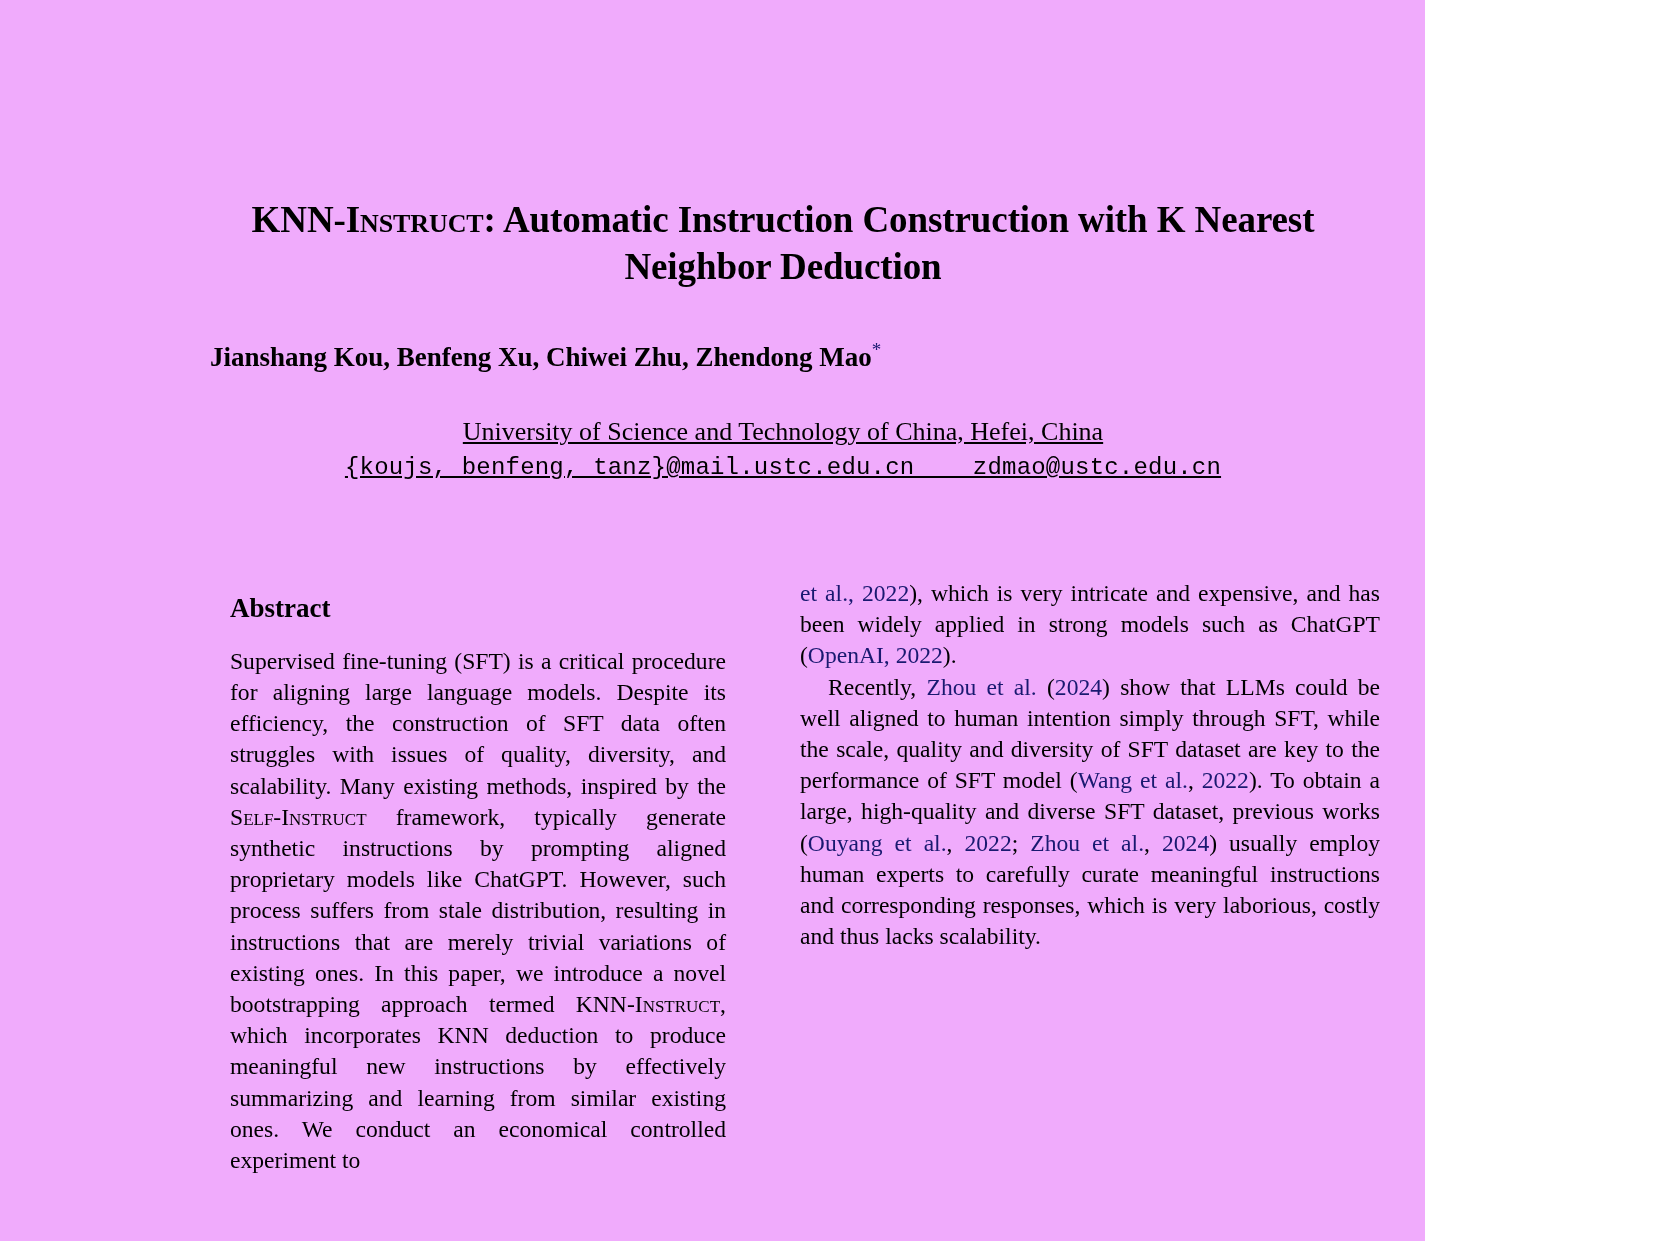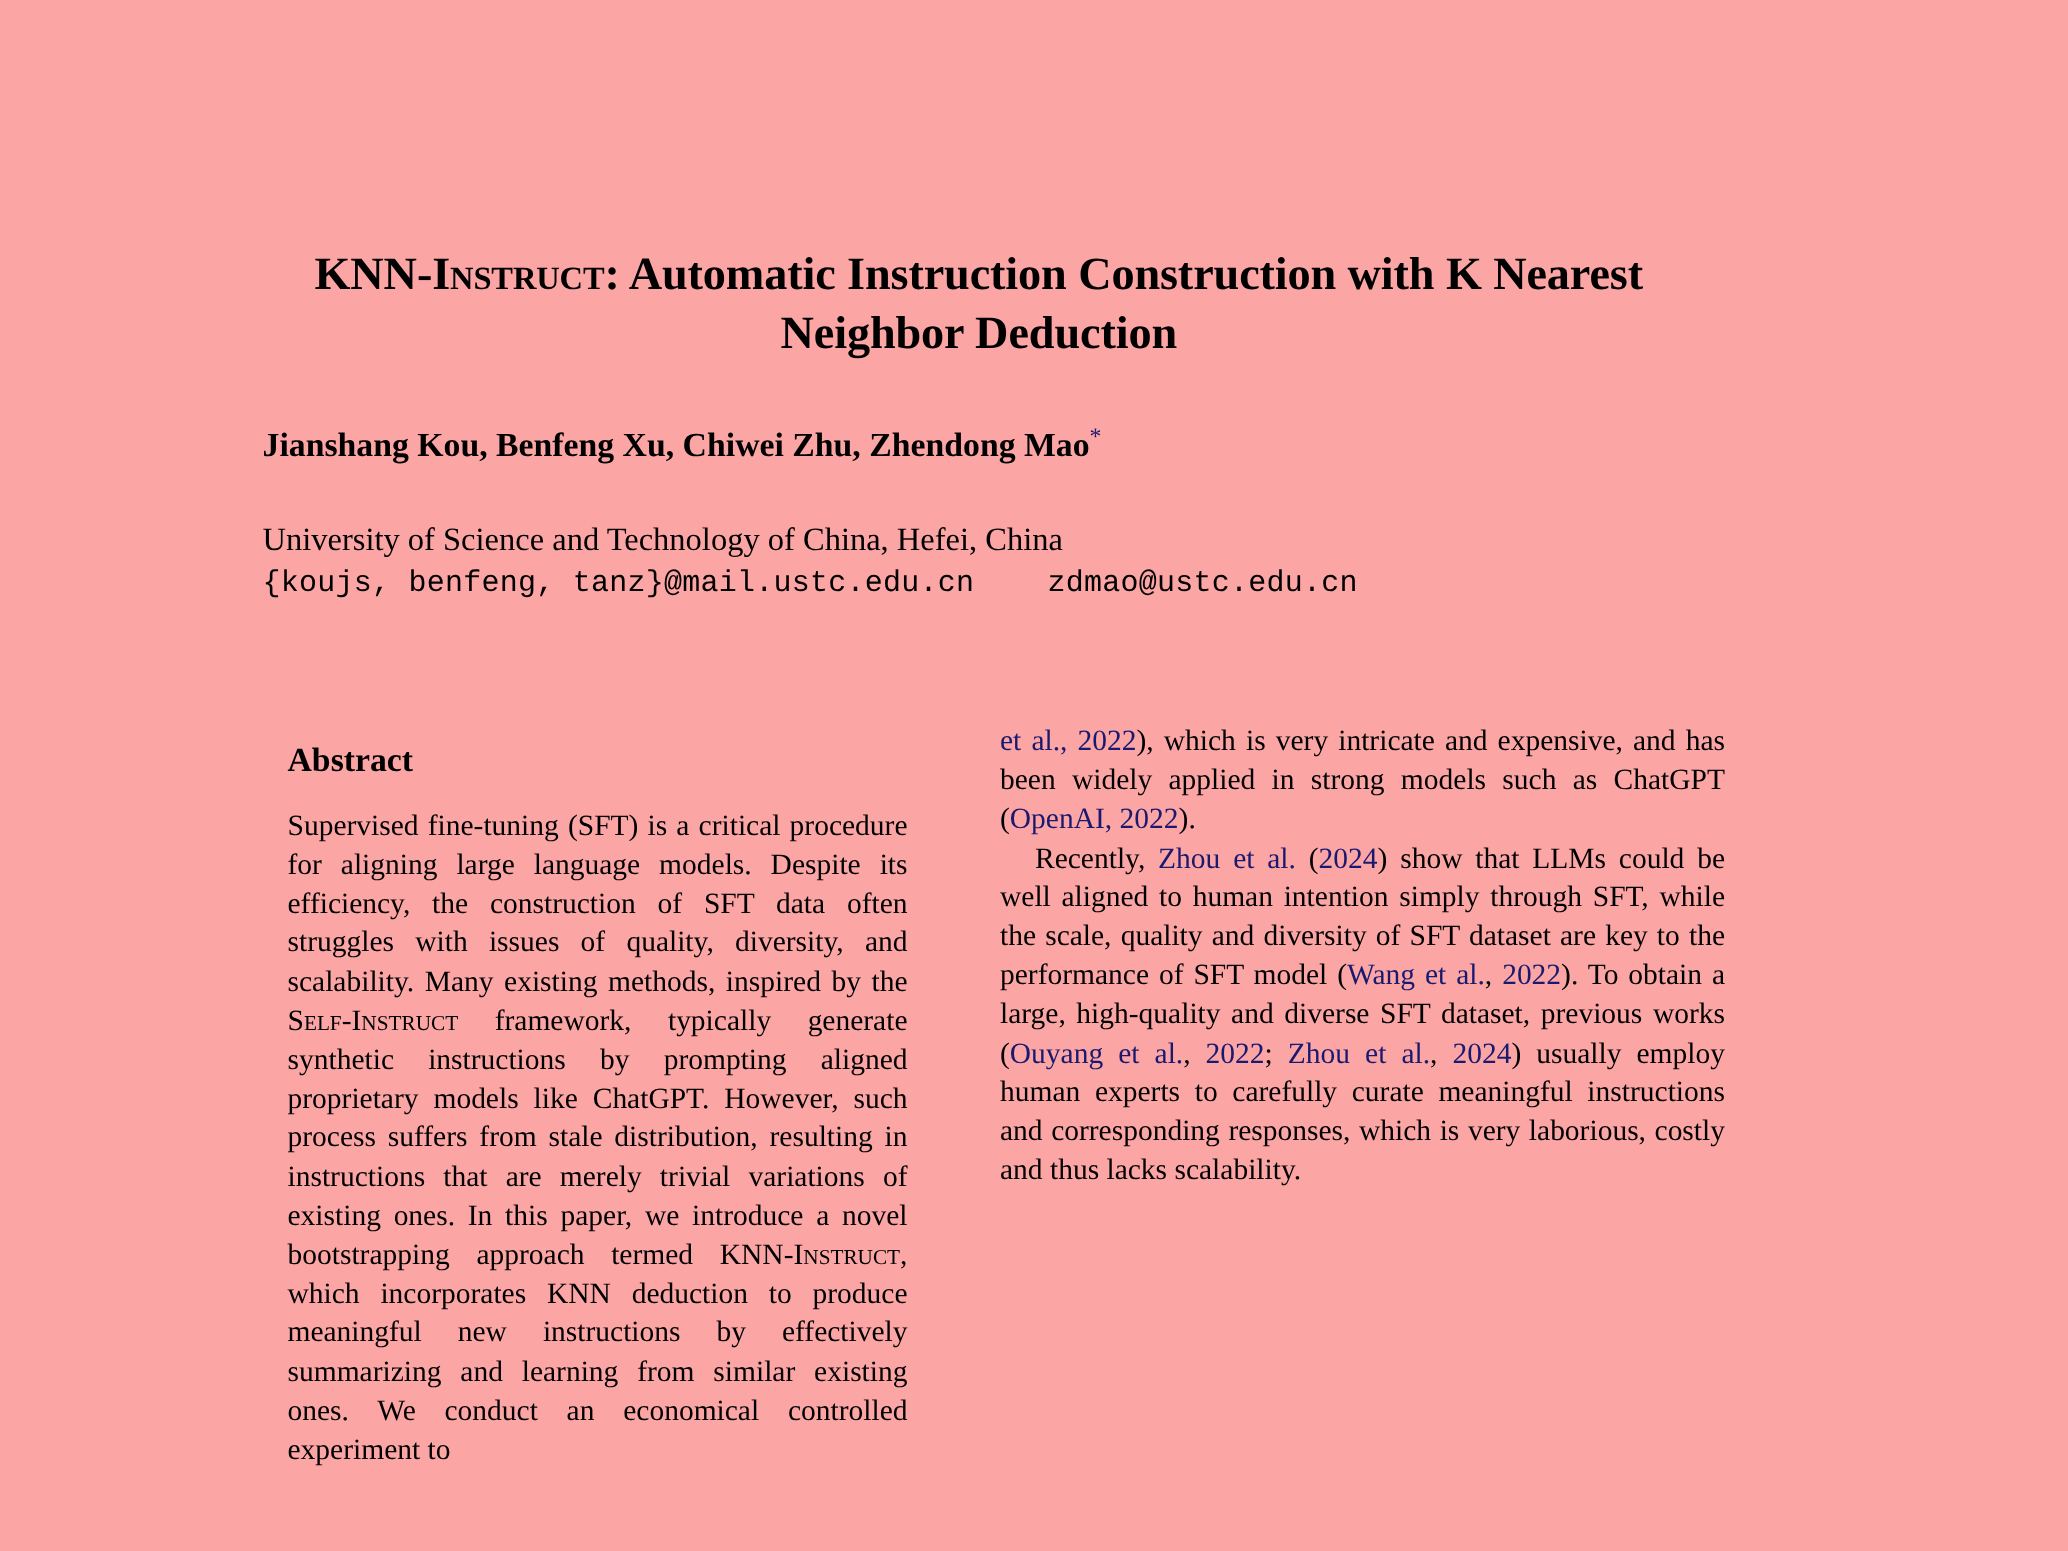--- a/index.html
+++ b/index.html
@@ -10,23 +10,23 @@
   }
   body {
     width: 1654px;
     height: 1241px;
     overflow: hidden;
     font-family: "Liberation Serif", "DejaVu Serif", serif;
     color: #000000;
   }
   .page {
     position: relative;
-    width: 1654px;
+    width: 1425px;
     height: 1241px;
-    background: #fca5a5;
+    background: #f0abfc;
   }
 
   
   .title-block {
     position: absolute;
     left: 210px;
     top: 196px;
     width: 1146px;
     text-align: center;
   }
@@ -61,21 +61,22 @@
     vertical-align: super;
     font-weight: normal;
   }
 
   
   .affil-block {
     position: absolute;
     left: 210px;
     top: 414px;
     width: 1146px;
-    text-align: left;
+    text-align: center;
+    text-decoration: underline;
   }
   .affil-line {
     font-size: 26px;
     line-height: 1.42;
   }
   .email-line {
     font-family: "Liberation Mono", "DejaVu Sans Mono", monospace;
     font-size: 24px;
     line-height: 1.42;
     letter-spacing: 0.2px;

